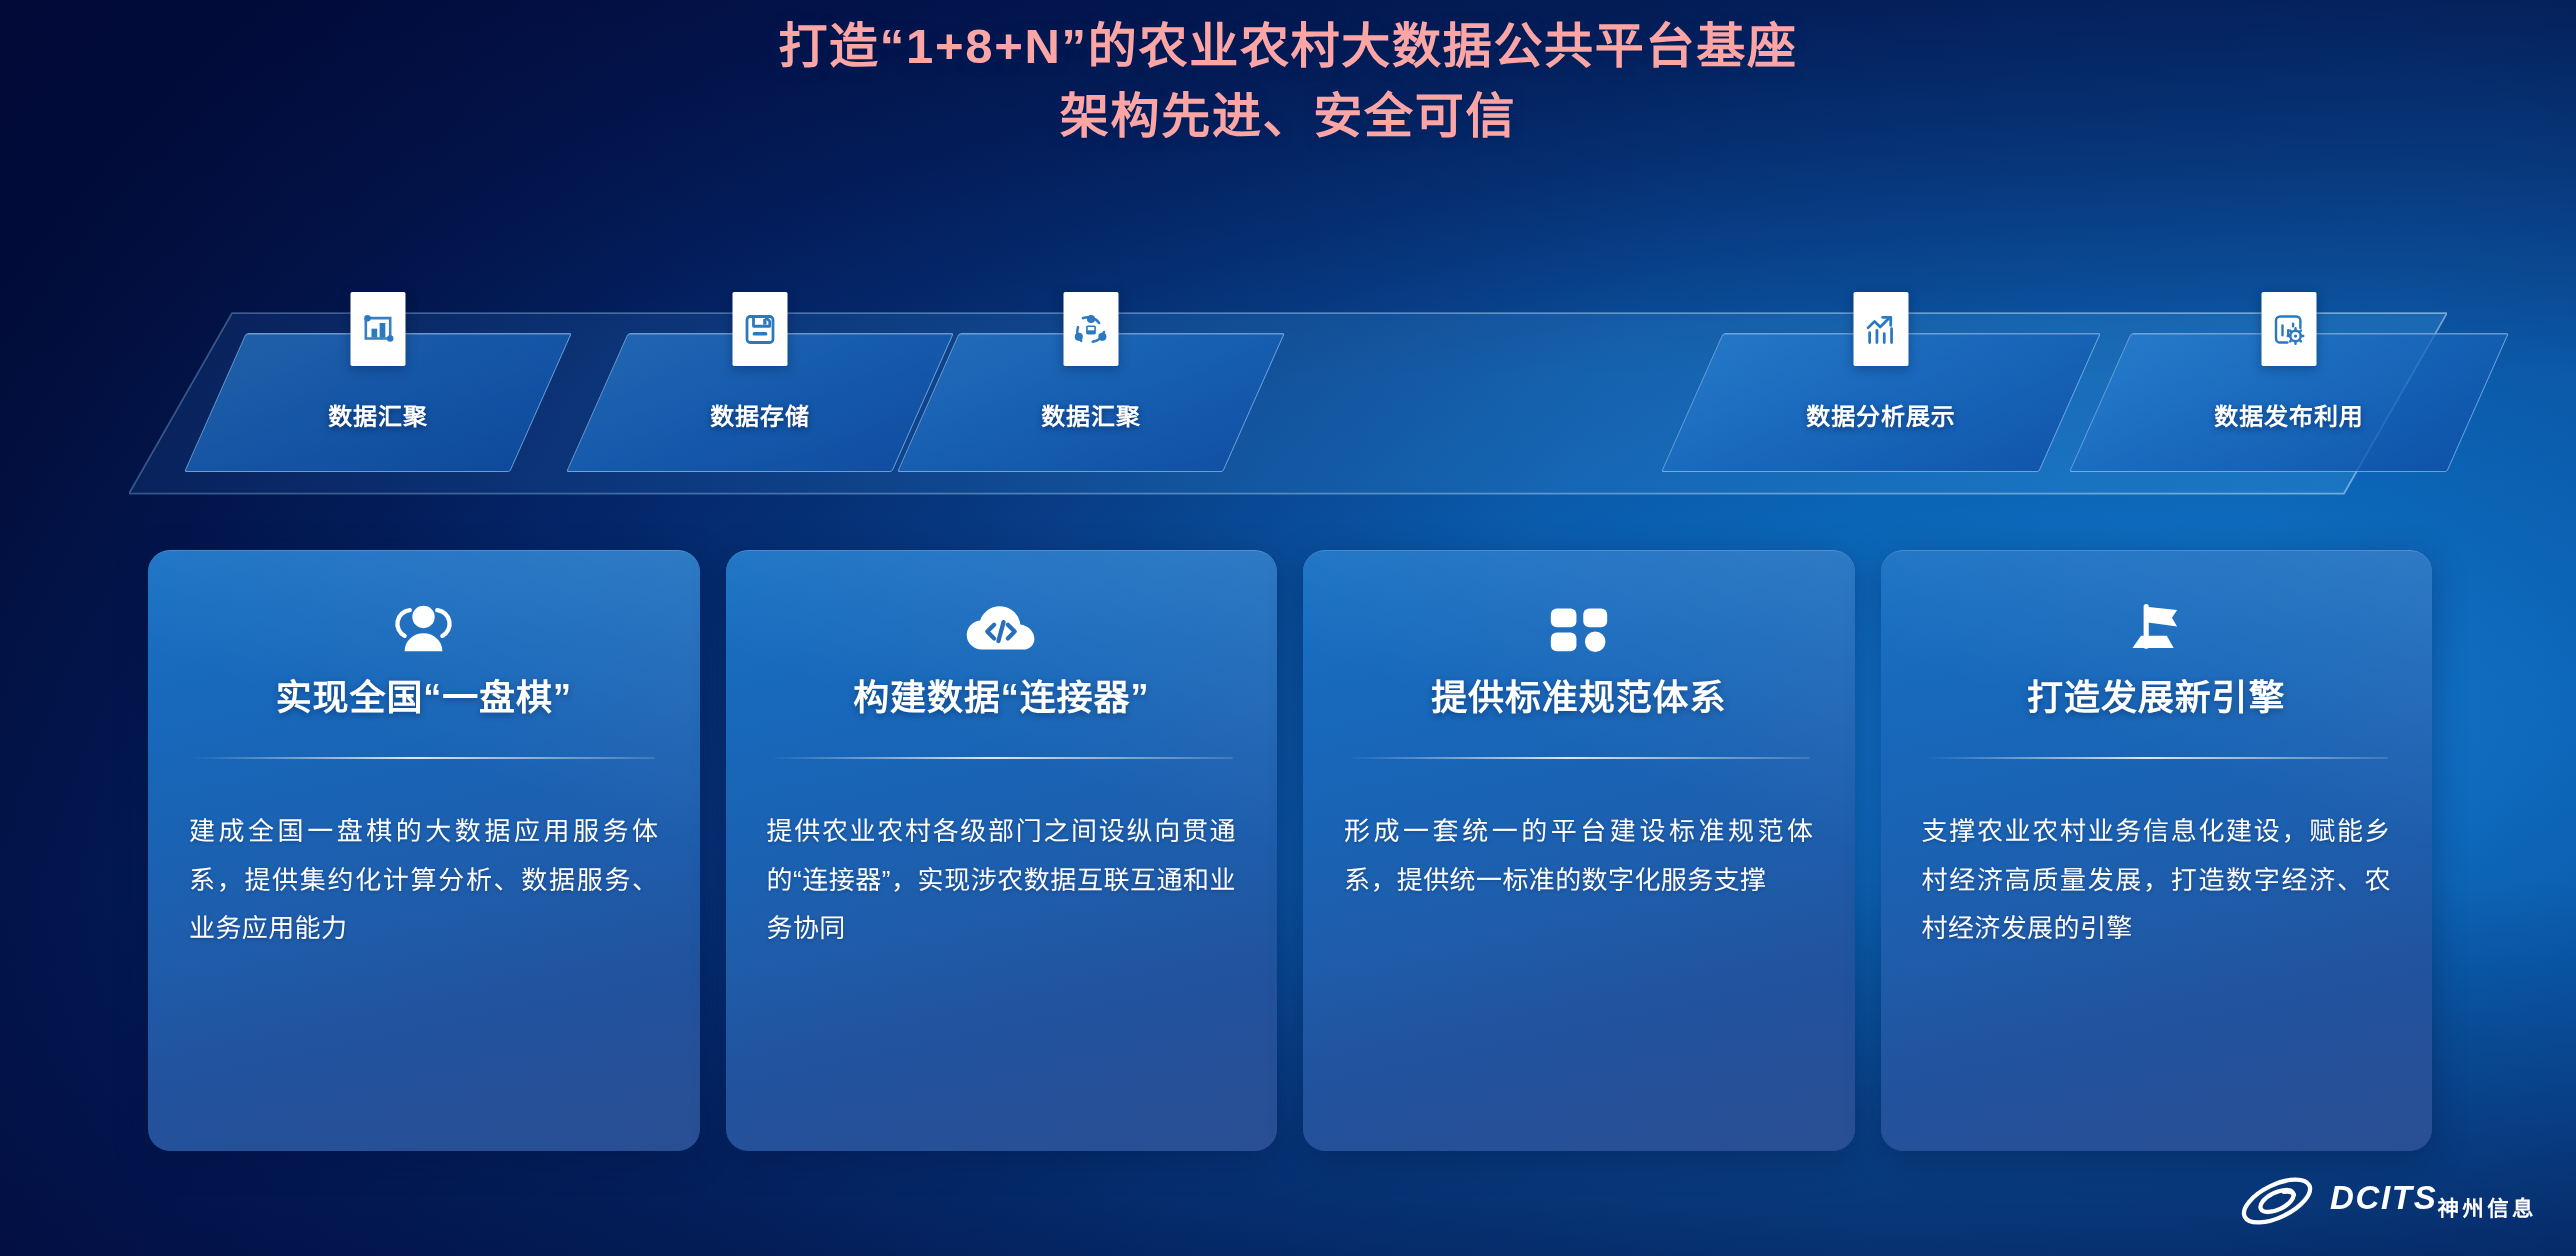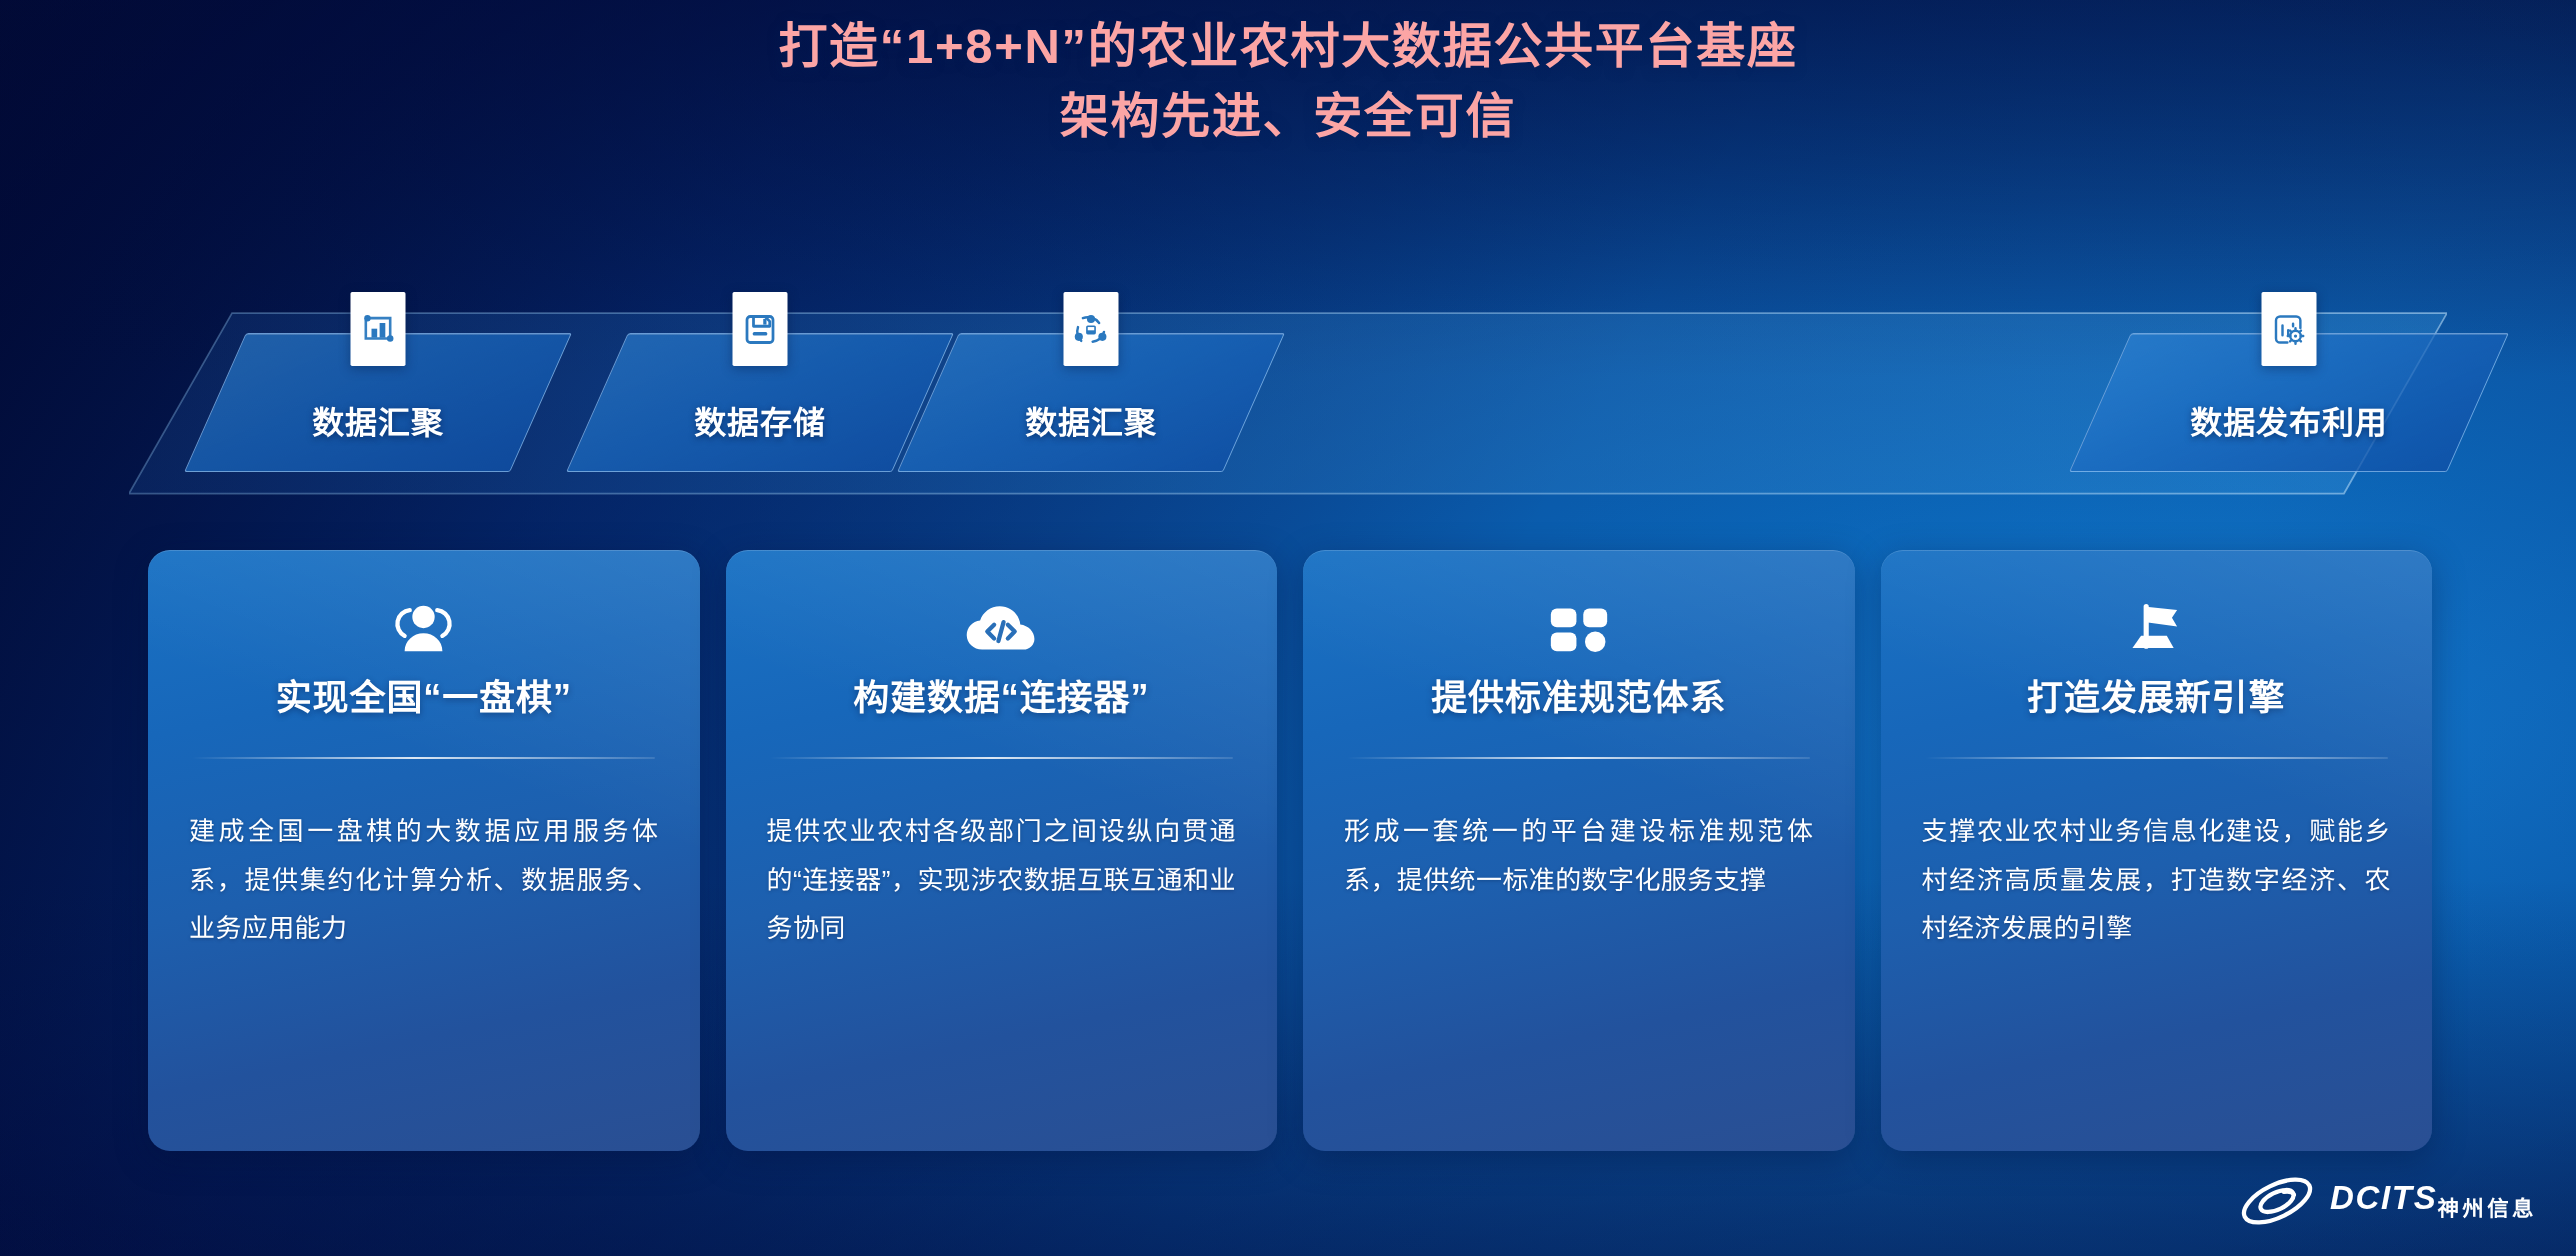--- a/index.html
+++ b/index.html
@@ -73,21 +73,21 @@
     transform:skewX(-24deg);
     border:1.7px solid rgba(175,214,250,.55);
     border-radius:2.6px;
     background:linear-gradient(150deg, rgba(46,132,214,.62) 0%, rgba(26,104,190,.72) 45%, rgba(16,80,166,.80) 100%);
     box-shadow:inset 0 0.9px 0 rgba(255,255,255,.18);
   }
   .stage-label{
     position:absolute; left:0; right:0; top:64px;
     text-align:center;
     color:#ffffff;
-    font-size:32px;
+    font-size:24px;
     font-weight:bold;
     letter-spacing:0.9px;
     white-space:nowrap;
     text-shadow:0 1.7px 6.9px rgba(0,25,70,.6);
     z-index:3;
   }
   .stage-icon{
     position:absolute;
     top:-41px; left:50%;
     transform:translateX(-50%);
@@ -253,20 +253,31 @@
           <circle cx="38" cy="33" r="5" fill="#2b79bf" stroke="none"></circle>
           <circle cx="9" cy="33" r="5" fill="#2b79bf" stroke="none"></circle>
           <rect x="18" y="19" width="12" height="11" rx="2" fill="#2b79bf" stroke="none"></rect>
           <rect x="20" y="21" width="8" height="4" fill="#ffffff" stroke="none"></rect>
         </svg>
       </div>
       <div class="stage-label">数据汇聚</div>
     </div>
 
 
+    <div class="stage" style="left:1563px; width:378px;">
+      <div class="stage-shape"></div>
+      <div class="stage-icon">
+        <svg viewBox="0 0 48 48" fill="none" stroke="#2b79bf" stroke-width="3.4" stroke-linecap="round" stroke-linejoin="round">
+          <path d="M8 22l8-8 7 7 12-12"></path>
+          <path d="M26 9h10v10"></path>
+          <path d="M10 28v12M19 25v15M28 29v11M37 23v17"></path>
+        </svg>
+      </div>
+      <div class="stage-label">数据分析展示</div>
+    </div>
 
     <div class="stage" style="left:1971px; width:378px;">
       <div class="stage-shape"></div>
       <div class="stage-icon">
         <svg viewBox="0 0 48 48" fill="none" stroke="#2b79bf" stroke-width="3" stroke-linecap="round" stroke-linejoin="round">
           <path d="M38 22V13a5 5 0 0 0-5-5H13a5 5 0 0 0-5 5v22a5 5 0 0 0 5 5h9"></path>
           <path d="M16 31V19M23 31v-6M29 17v3"></path>
           <circle cx="32" cy="32" r="6.5"></circle>
           <circle cx="32" cy="32" r="2" fill="#2b79bf" stroke="none"></circle>
           <path d="M32 22.5v3M32 38.5v3M22.5 32h3M38.5 32h3M25.3 25.3l2.1 2.1M36.6 36.6l2.1 2.1M38.7 25.3l-2.1 2.1M27.4 36.6l-2.1 2.1"></path>

